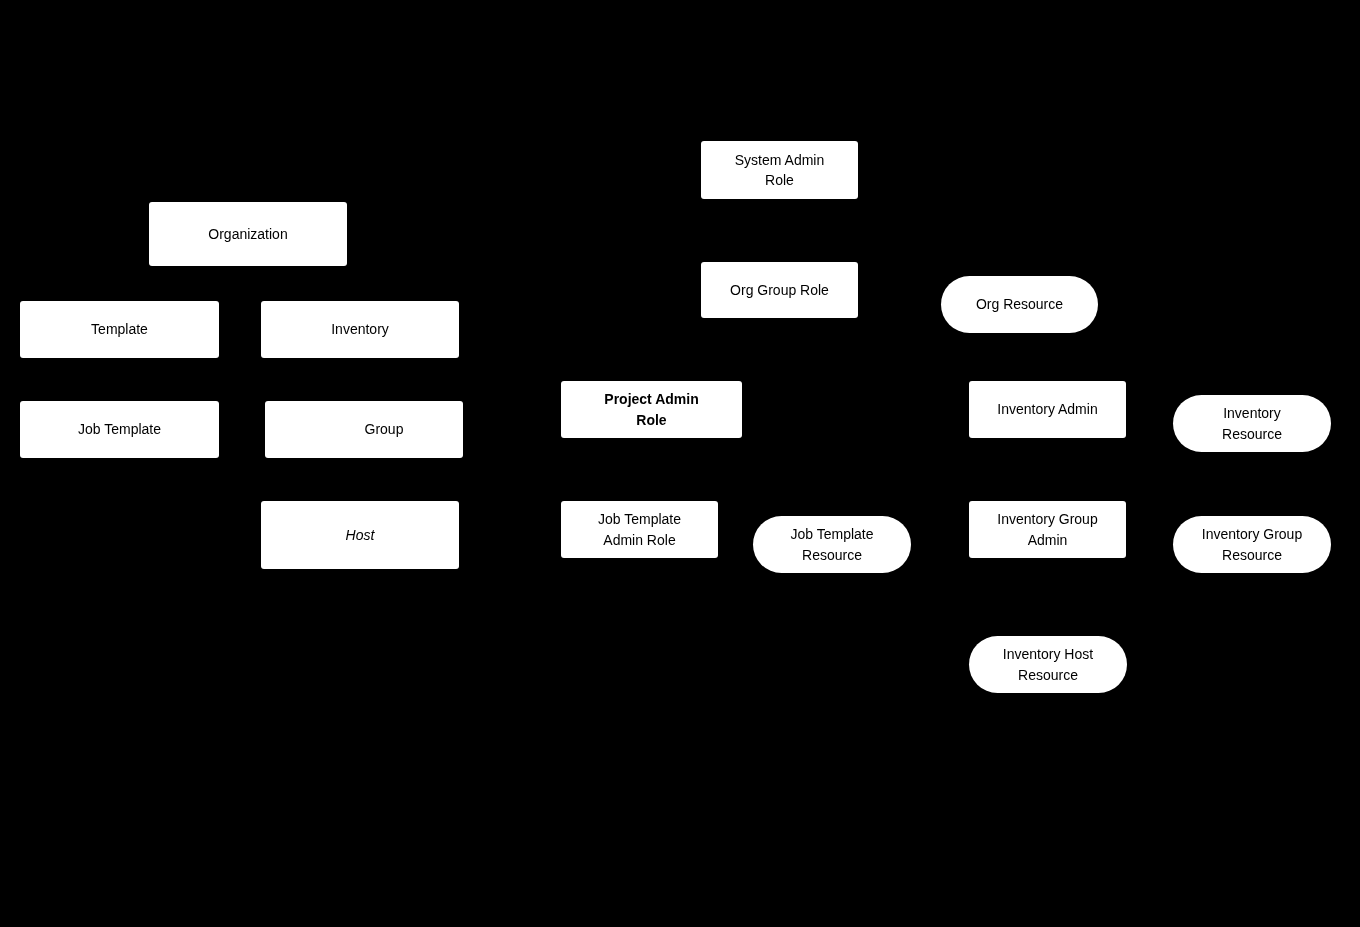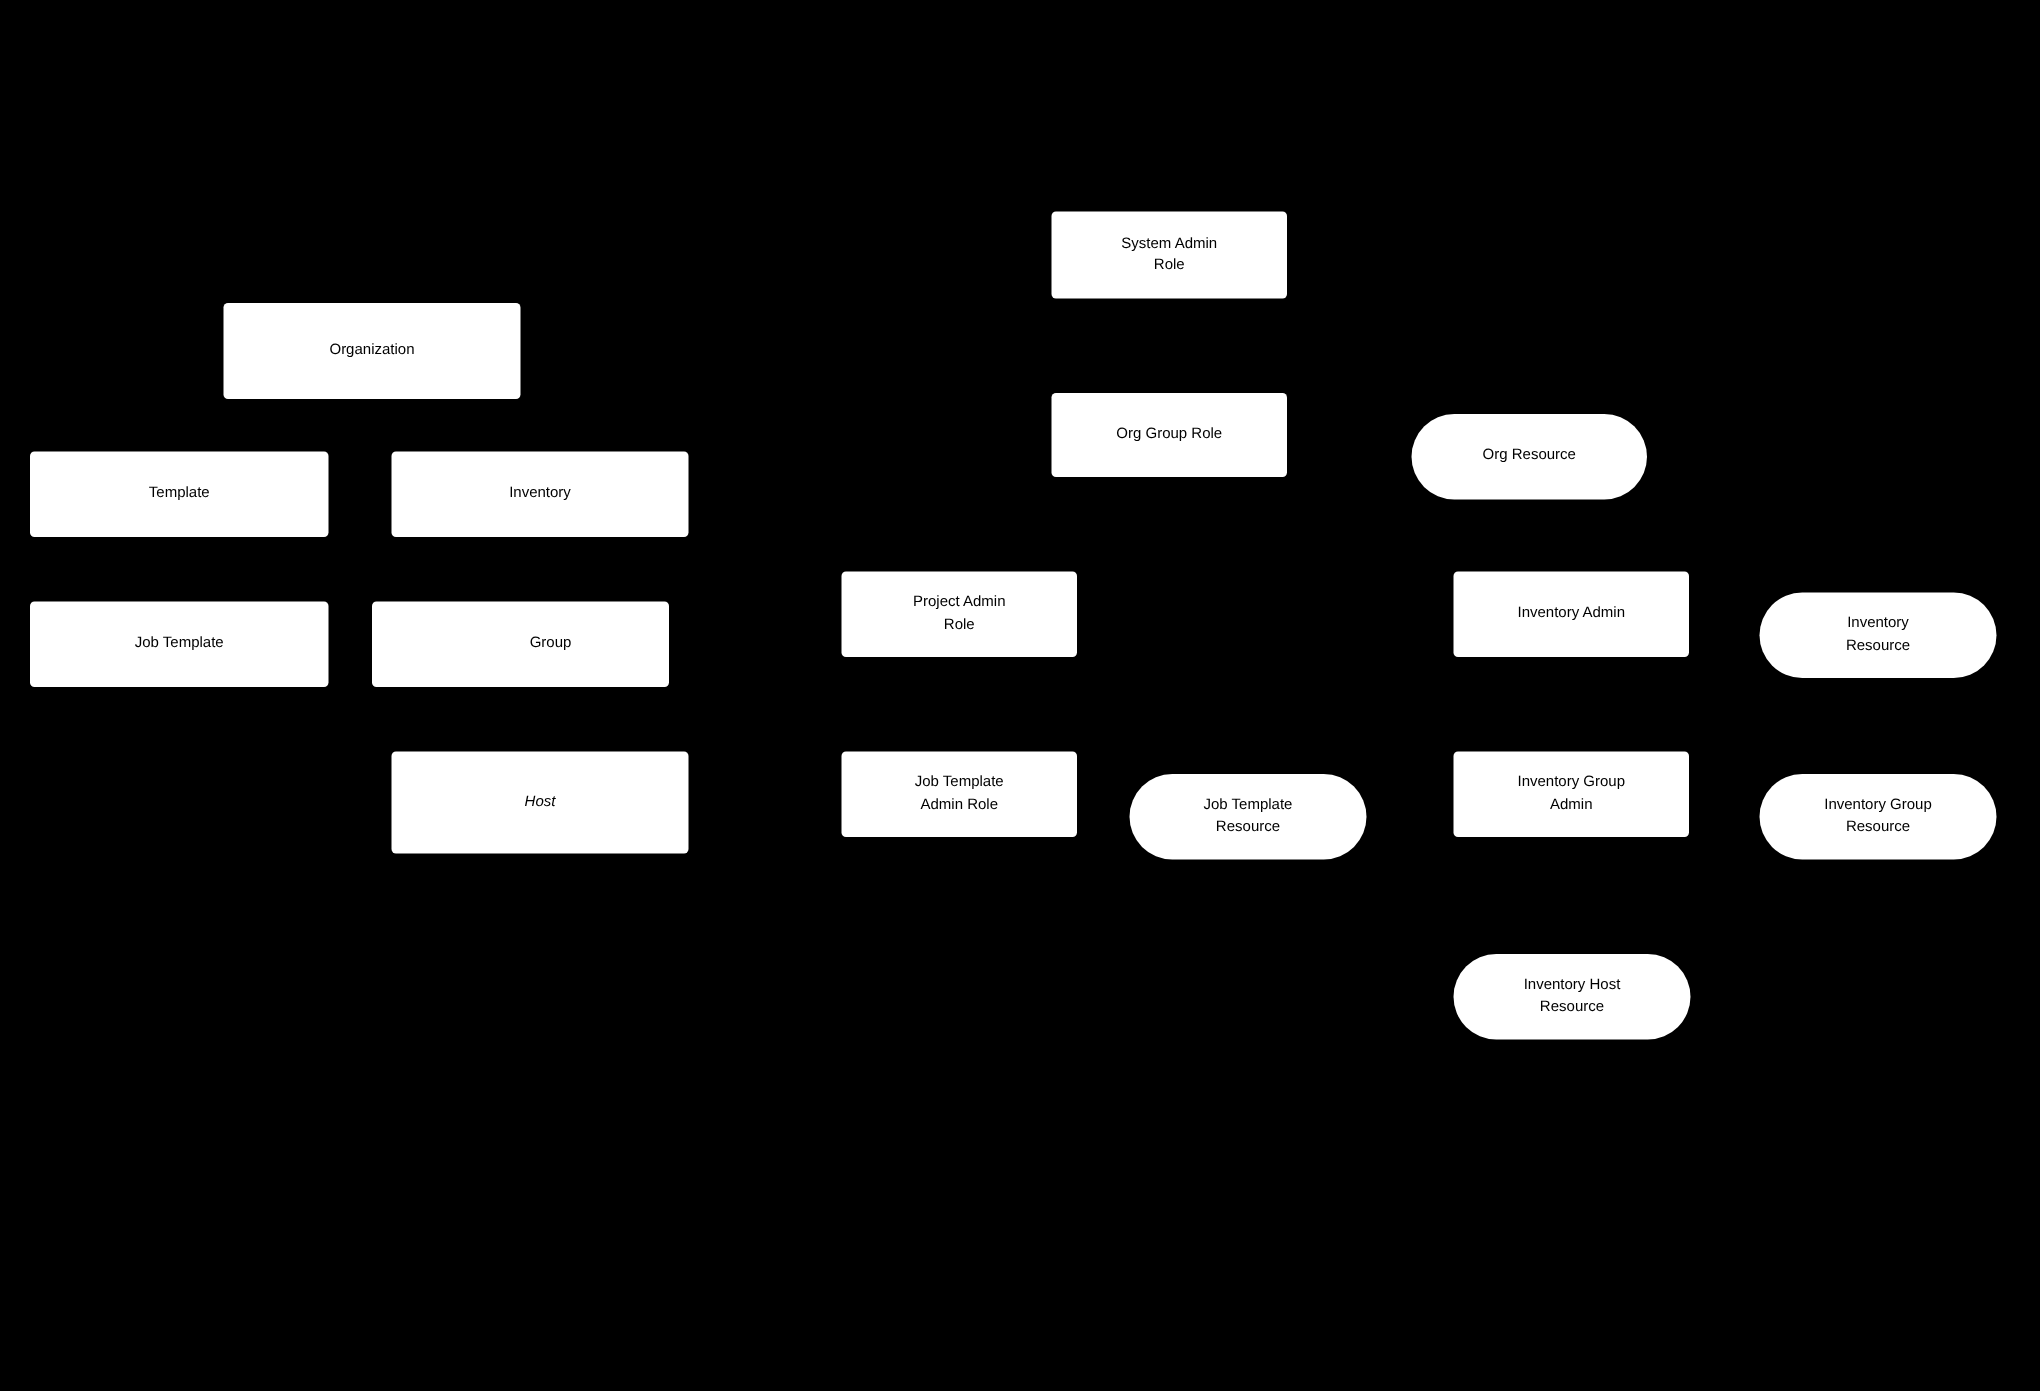--- a/index.html
+++ b/index.html
@@ -19,21 +19,21 @@
     inset: 0;
   }
   .node {
     position: absolute;
     background: #ffffff;
     color: #000000;
     display: flex;
     align-items: center;
     justify-content: center;
     text-align: center;
-    font-size: 10px;
+    font-size: 14px;
     line-height: 1.45;
     white-space: pre-line;
     box-sizing: border-box;
     padding: 2px 6px;
   }
   .rect {
     border-radius: 3px;
   }
   .pill {
     border-radius: 29px;
@@ -46,32 +46,32 @@
 <div class="diagram">
 
   <div class="node rect" style="left:149px; top:202px; width:198px; height:64px;">Organization</div>
 
   <div class="node rect" style="left:20px; top:301px; width:199px; height:57px;">Template</div>
 
   <div class="node rect" style="left:261px; top:301px; width:198px; height:57px;">Inventory</div>
 
   <div class="node rect" style="left:20px; top:401px; width:199px; height:57px;">Job Template</div>
 
-  <div class="node rect" style="left:248px; top:401px; width:198px; height:57px;padding-left:46px;">Group</div>
+  <div class="node rect" style="left:265px; top:401px; width:198px; height:57px;padding-left:46px;">Group</div>
 
   <div class="node rect" style="left:261px; top:501px; width:198px; height:68px;font-style:italic;">Host</div>
 
   <div class="node rect" style="left:701px; top:141px; width:157px; height:58px;">System Admin
 Role</div>
 
   <div class="node rect" style="left:701px; top:262px; width:157px; height:56px;">Org Group Role</div>
 
   <div class="node pill" style="left:941px; top:261px; width:157px; height:57px;">Org Resource</div>
 
-  <div class="node rect" style="left:561px; top:381px; width:157px; height:57px;">Project Admin
+  <div class="node rect" style="left:561px; top:381px; width:181px; height:57px;font-weight:bold;">Project Admin
 Role</div>
 
 
   <div class="node rect" style="left:969px; top:381px; width:157px; height:57px;text-align:right;">Inventory Admin</div>
 
   <div class="node pill" style="left:1173px; top:380px; width:158px; height:57px;">Inventory
 Resource</div>
 
   <div class="node rect" style="left:561px; top:501px; width:157px; height:57px;">Job Template
 Admin Role</div>

